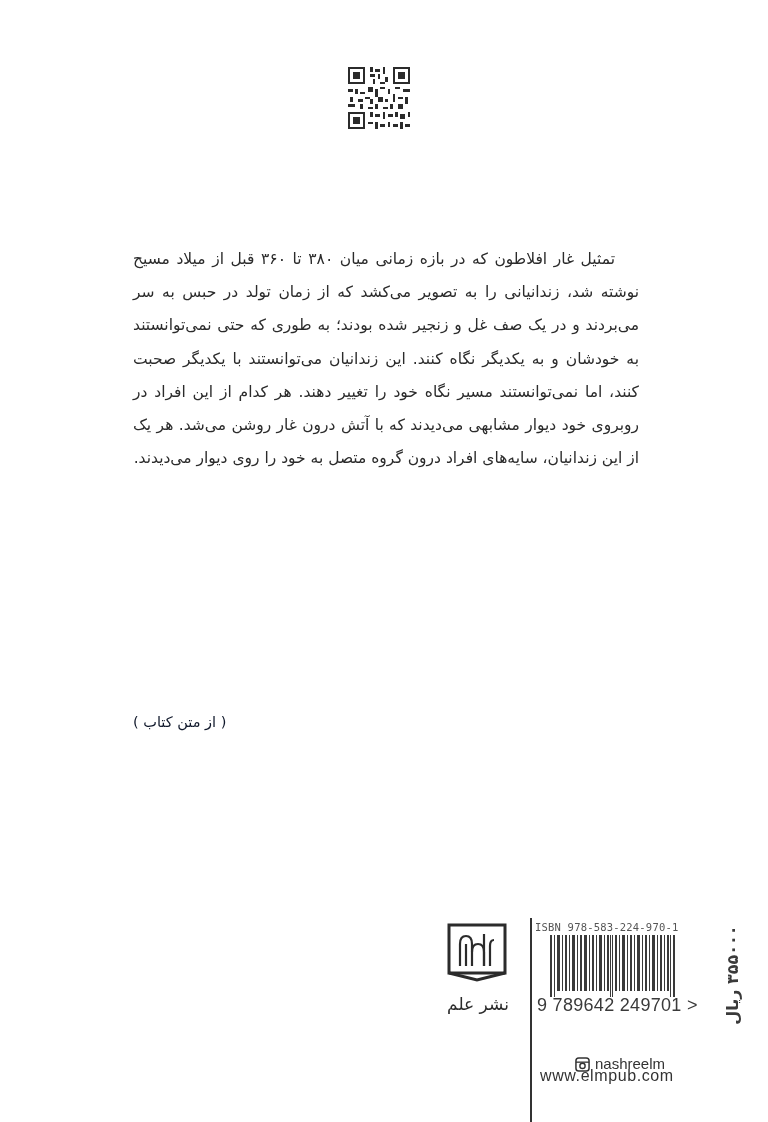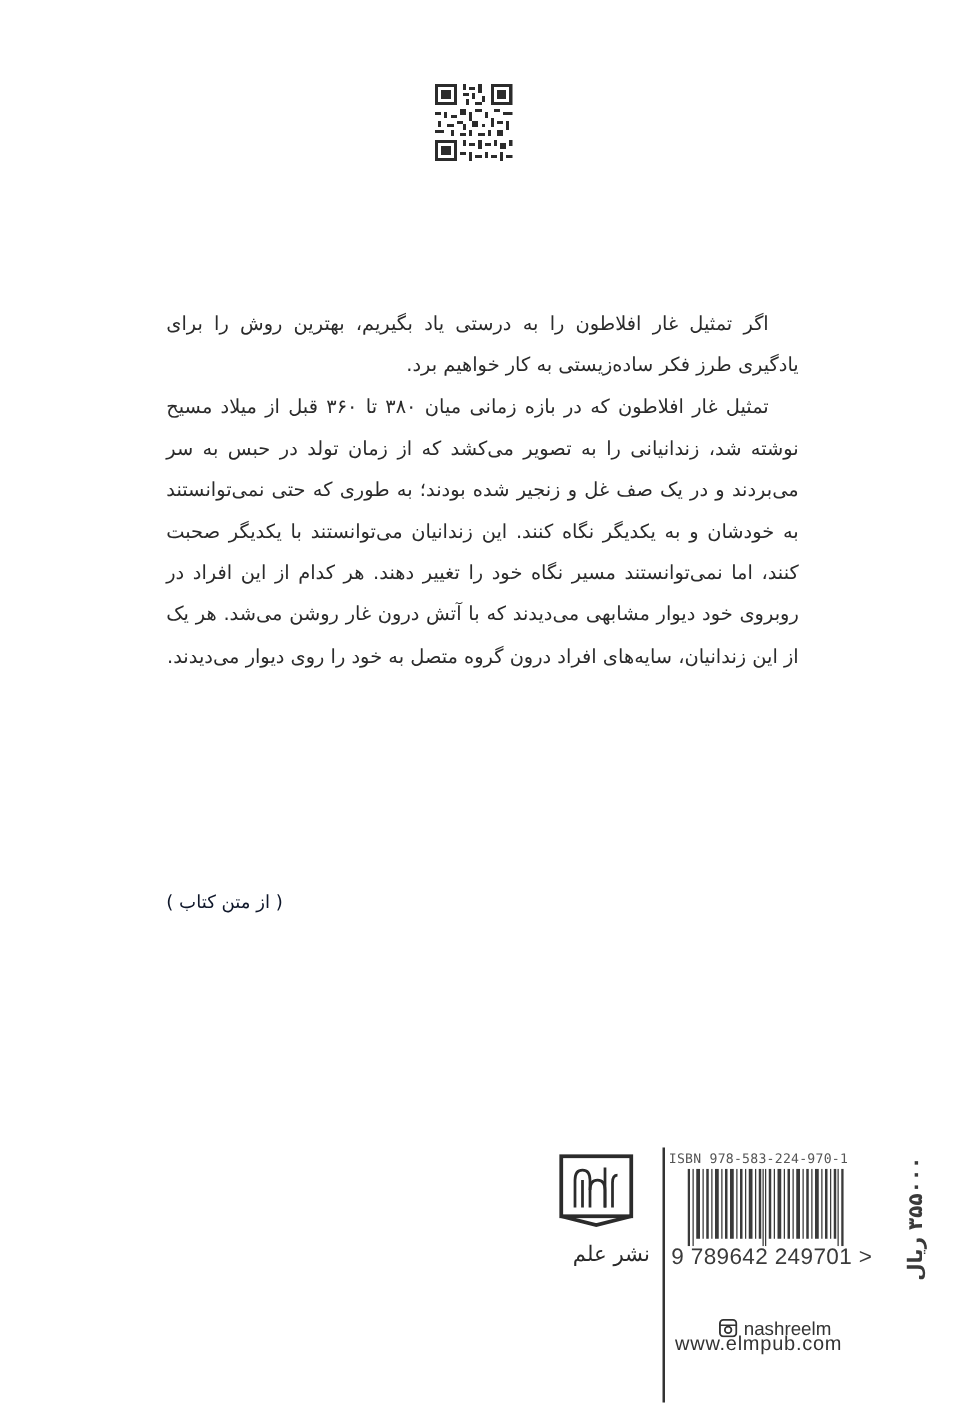--- a/index.html
+++ b/index.html
@@ -64,20 +64,21 @@
       left: 446px;
       top: 922px;
       width: 62px;
       height: 62px;
     }
     .logo-text {
       position: absolute;
       left: 436px;
       top: 994px;
       width: 84px;
+      text-align: center;
       direction: rtl;
       font-size: 17px;
       color: #2b2b2b;
     }
     .isbn {
       position: absolute;
       left: 535px;
       top: 921px;
       font-family: "DejaVu Sans Mono", monospace;
       font-size: 10.5px;
@@ -111,21 +112,21 @@
       color: #333;
       letter-spacing: 0.6px;
       white-space: nowrap;
       margin-top: 35px;
     }
     .social {
       position: absolute;
       left: 575px;
       top: 1055px;
       display: flex;
-      align-items: flex-start;
+      align-items: flex-end;
       gap: 5px;
       font-family: "Liberation Sans", sans-serif;
       font-size: 15px;
       color: #333;
       white-space: nowrap;
     }
     .social svg {
       width: 15px;
       height: 15px;
     }
@@ -209,21 +210,20 @@
     <rect x="11" y="22" width="1" height="3"></rect>
       <rect x="13" y="23" width="2" height="1"></rect>
       <rect x="16" y="22" width="1" height="2"></rect>
     <rect x="18" y="23" width="2" height="1"></rect>
       <rect x="21" y="22" width="1" height="3"></rect>
       <rect x="23" y="23" width="2" height="1"></rect>
   </g>
 </svg>
 
 <div class="body-text">
-  <p class="first">اگر تمثیل غار افلاطون را به درستی یاد بگیریم، بهترین روش را برای یادگیری طرز فکر ساده‌زیستی به کار خواهیم برد.</p>
   <p>تمثیل غار افلاطون که در بازه زمانی میان ۳۸۰ تا ۳۶۰ قبل از میلاد مسیح نوشته شد، زندانیانی را به تصویر می‌کشد که از زمان تولد در حبس به سر می‌بردند و در یک صف غل و زنجیر شده بودند؛ به طوری که حتی نمی‌توانستند به خودشان و به یکدیگر نگاه کنند. این زندانیان می‌توانستند با یکدیگر صحبت کنند، اما نمی‌توانستند مسیر نگاه خود را تغییر دهند. هر کدام از این افراد در روبروی خود دیوار مشابهی می‌دیدند که با آتش درون غار روشن می‌شد. هر یک از این زندانیان، سایه‌های افراد درون گروه متصل به خود را روی دیوار می‌دیدند.</p>
 </div>
 
 <div class="source">( از متن کتاب )</div>
 
 <svg class="logo" viewBox="0 0 62 62">
   <g fill="none" stroke="#2b2b2b" stroke-width="3">
     <rect x="3" y="3" width="56" height="48"></rect>
   </g>
   <g fill="none" stroke="#2b2b2b" stroke-width="2.2">

